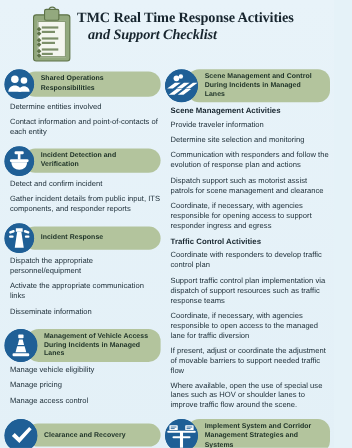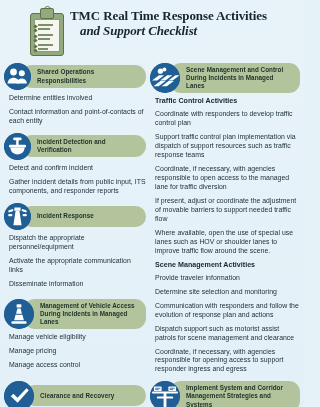--- a/index.html
+++ b/index.html
@@ -307,35 +307,35 @@
                 <circle cx="14.4" cy="6.6" r="2.0"></circle>
               </g>
             </svg>
           </div>
           <div class="pill">
             <span class="pill-txt">Scene Management and Control During Incidents in Managed Lanes</span>
           </div>
         </div>
 
         <div class="items">
+          <div class="subhead">Scene Management Activities</div>
+          <div class="item">Provide traveler information</div>
+          <div class="item">Determine site selection and monitoring</div>
+          <div class="item">Communication with responders and follow the evolution of response plan and actions</div>
+          <div class="item">Dispatch support such as motorist assist patrols for scene management and clearance</div>
+          <div class="item">Coordinate, if necessary, with agencies responsible for opening access to support responder ingress and egress</div>
+        </div>
+
+        <div class="items">
           <div class="subhead">Traffic Control Activities</div>
           <div class="item">Coordinate with responders to develop traffic control plan</div>
           <div class="item">Support traffic control plan implementation via dispatch of support resources such as traffic response teams</div>
           <div class="item">Coordinate, if necessary, with agencies responsible to open access to the managed lane for traffic diversion</div>
           <div class="item">If present, adjust or coordinate the adjustment of movable barriers to support needed traffic flow</div>
           <div class="item">Where available, open the use of special use lanes such as HOV or shoulder lanes to improve traffic flow around the scene.</div>
-        </div>
-
-        <div class="items">
-          <div class="subhead">Scene Management Activities</div>
-          <div class="item">Provide traveler information</div>
-          <div class="item">Determine site selection and monitoring</div>
-          <div class="item">Communication with responders and follow the evolution of response plan and actions</div>
-          <div class="item">Dispatch support such as motorist assist patrols for scene management and clearance</div>
-          <div class="item">Coordinate, if necessary, with agencies responsible for opening access to support responder ingress and egress</div>
         </div>
       </div>
 
       <div class="sec" style="margin-top:2px">
         <div class="sec-head">
           <div class="ico ico-lg">
             <svg viewBox="0 0 30 30">
               <circle cx="15" cy="15" r="15" fill="#1f5f96"></circle>
               <g fill="#fff">
                 <rect x="4.0" y="5.6" width="7.6" height="4.4" rx="0.6"></rect>

